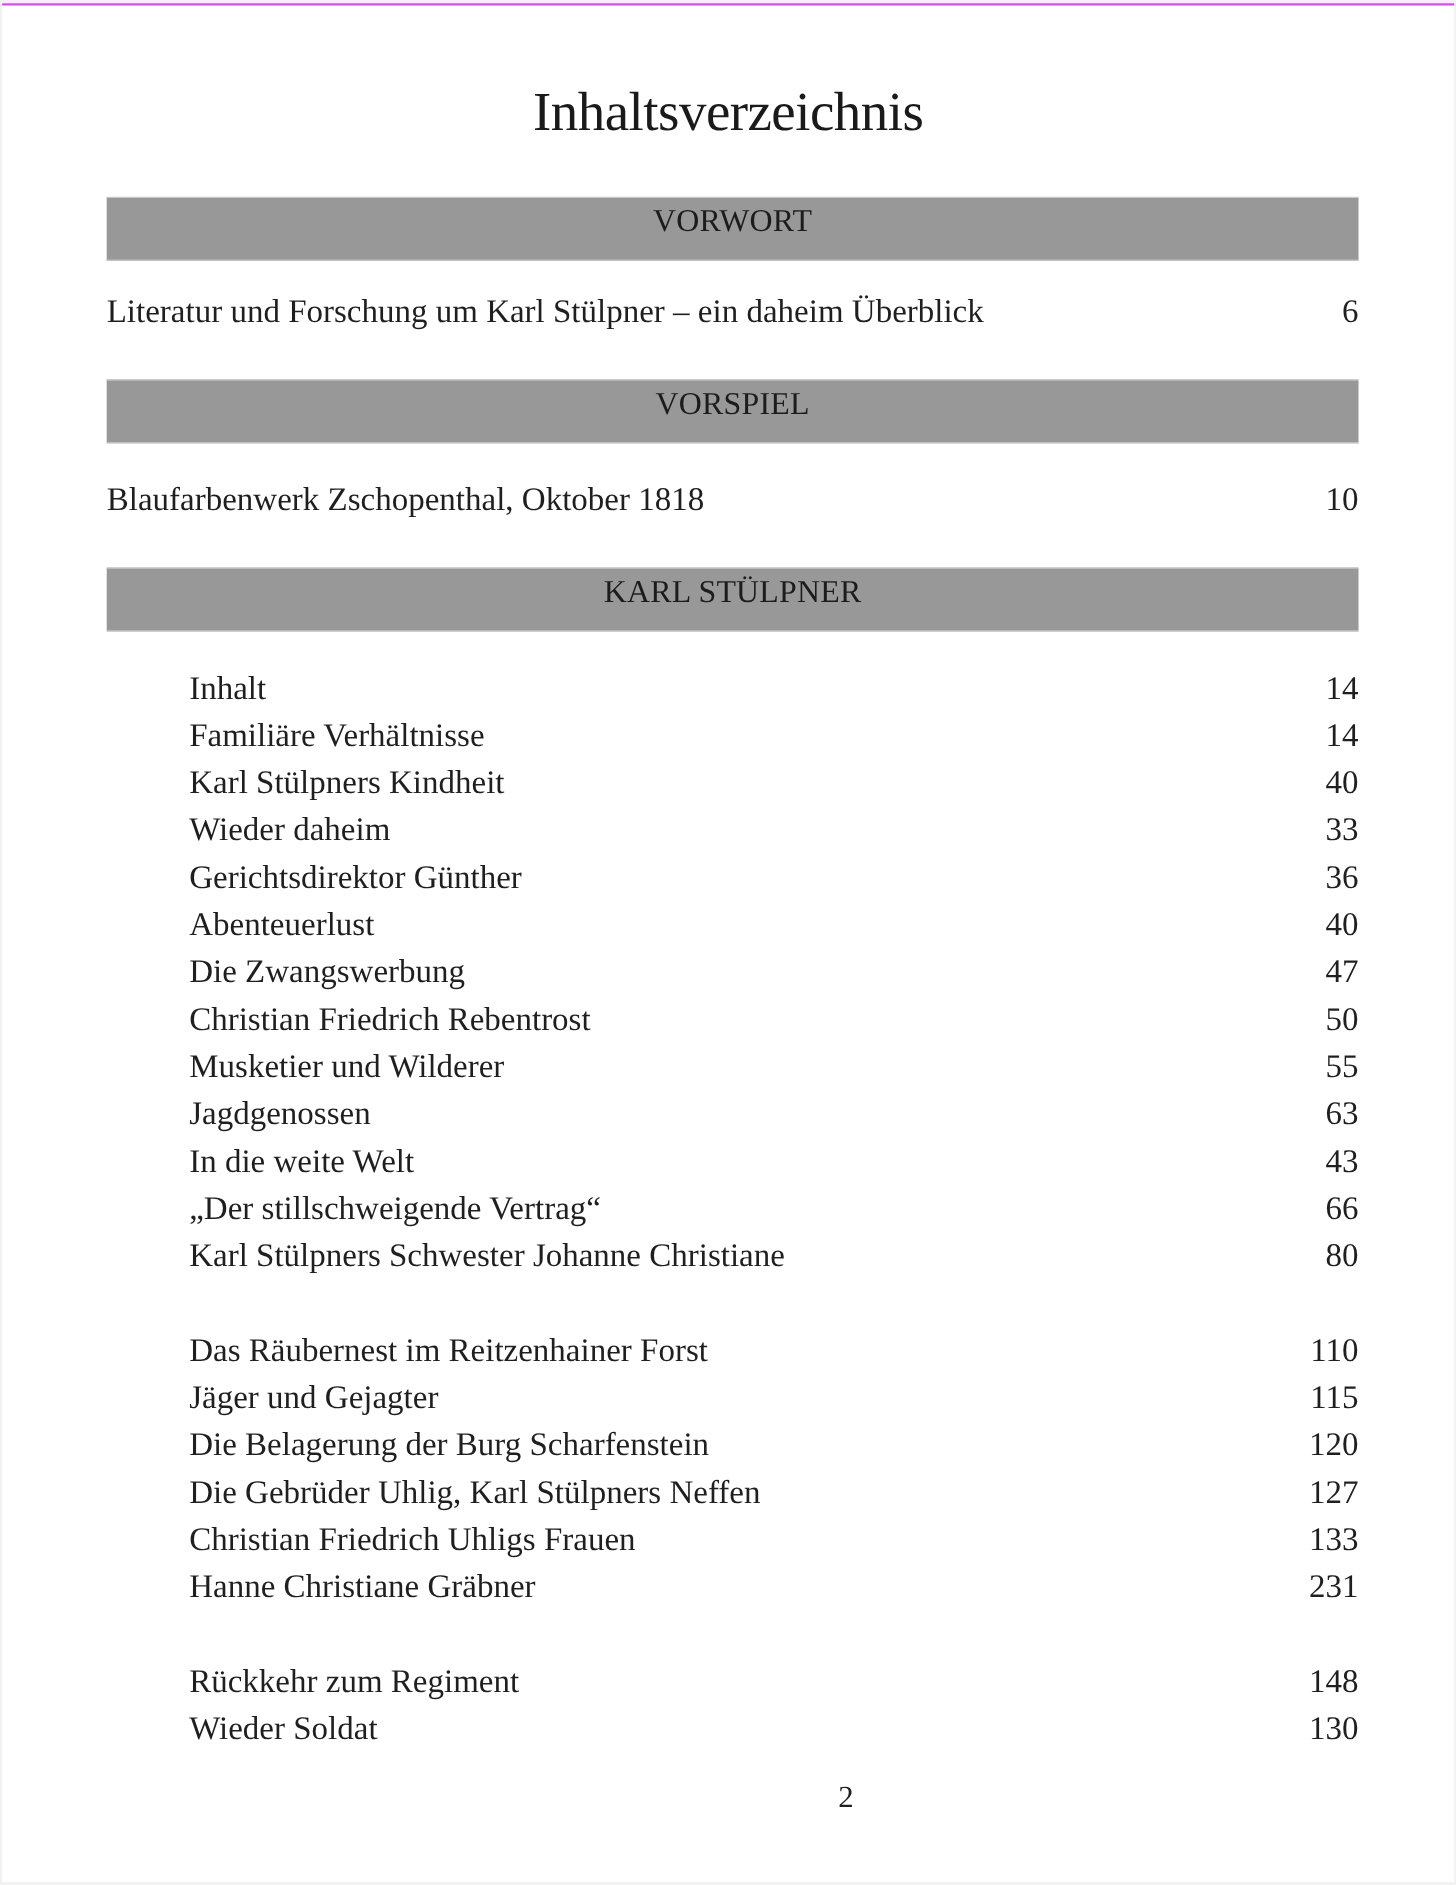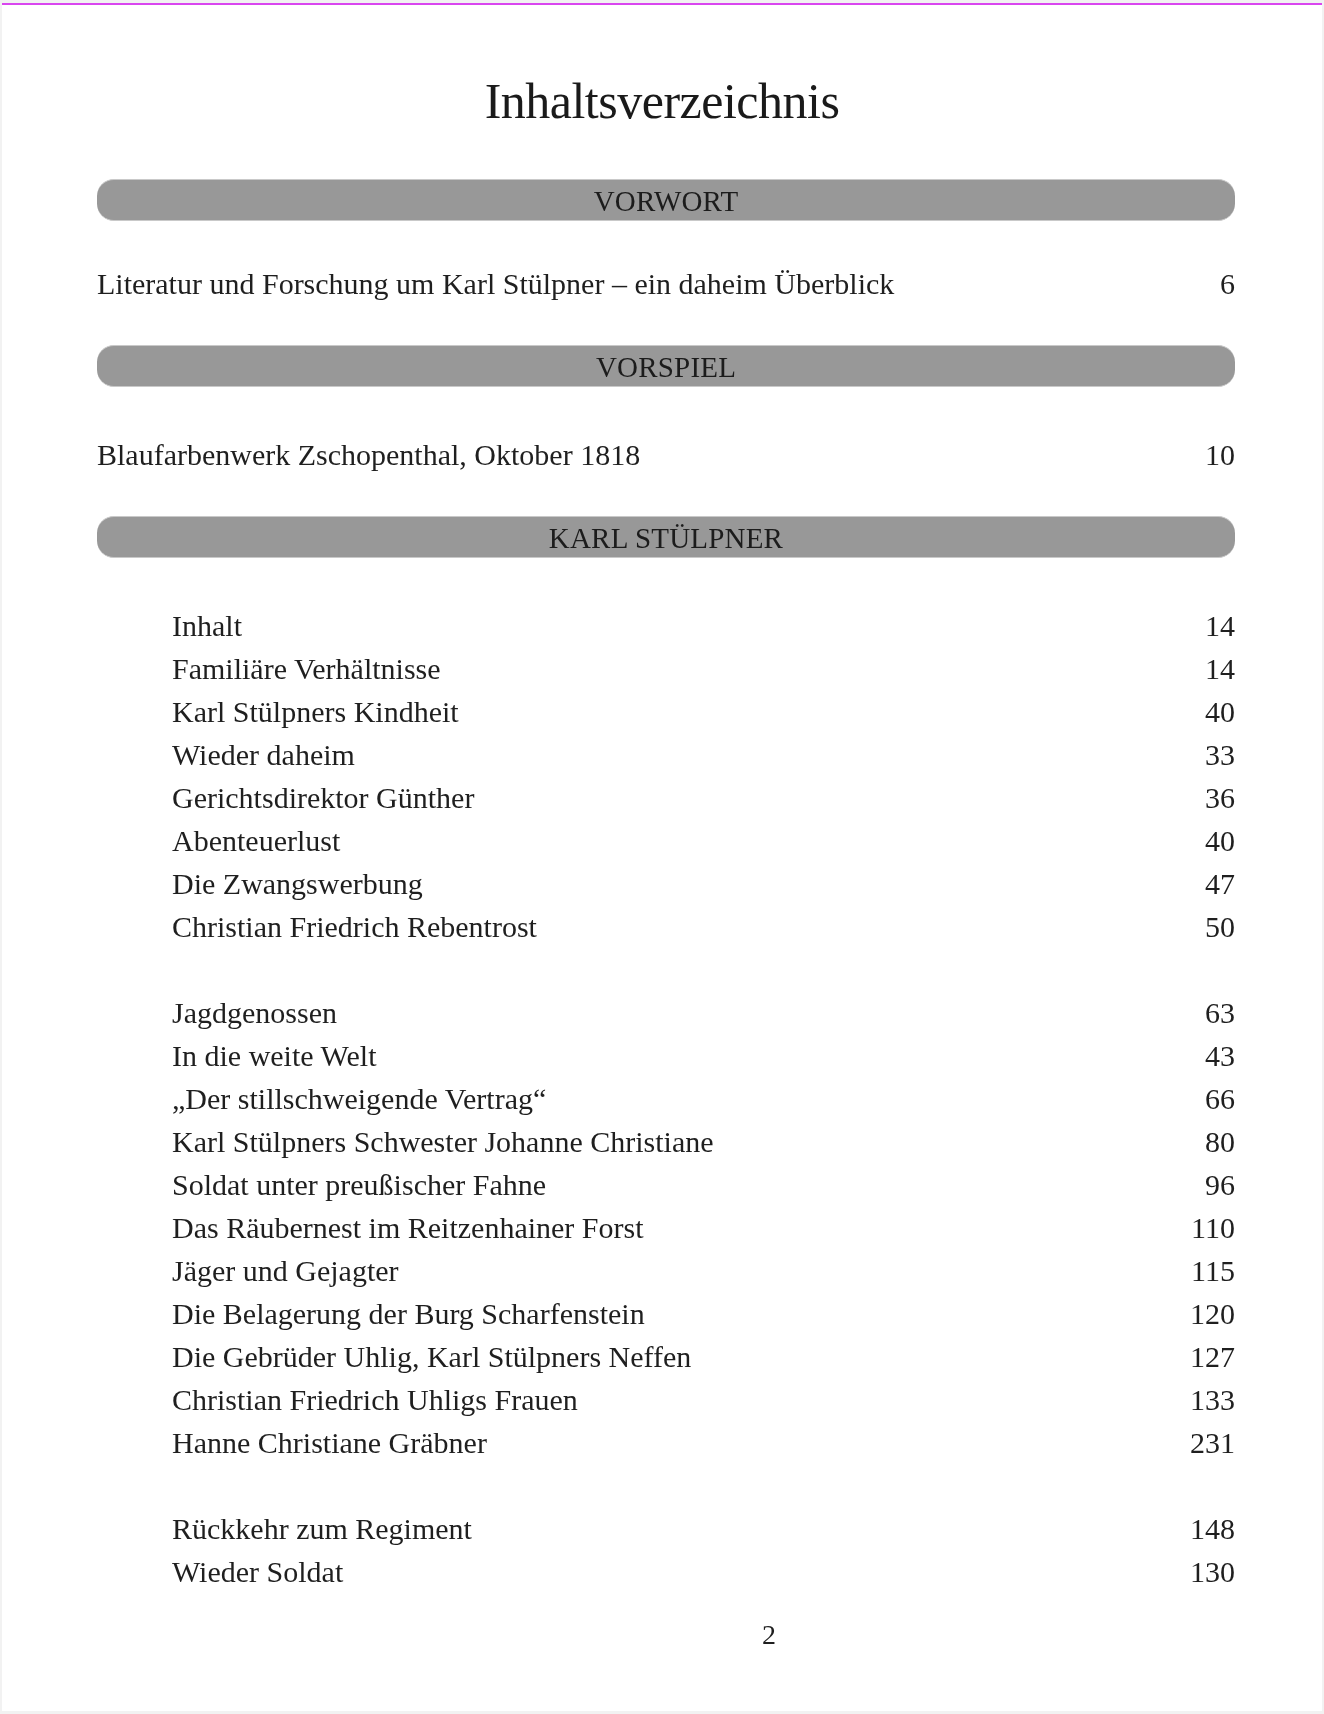--- a/index.html
+++ b/index.html
@@ -32,31 +32,30 @@
       text-align: center;
       font-size: 50px;
       line-height: 60px;
       letter-spacing: -0.5px;
       color: #1a1a1a;
     }
     .band {
       position: absolute;
       left: 95px;
       width: 1138px;
-      height: 42px;
+      height: 58px;
       background: #989898;
       border-top: 1px solid #c9c9c9;
       border-bottom: 1px solid #c9c9c9;
       box-sizing: border-box;
       text-align: center;
       font-size: 29px;
       line-height: 42px;
       color: #1c1c1c;
       letter-spacing: 0.2px;
-      border-radius: 17px;
     }
     .row {
       position: absolute;
       left: 95px;
       width: 1138px;
       height: 40px;
       font-size: 30px;
       line-height: 40px;
     }
     .row .label {
@@ -131,39 +130,39 @@
     <span class="pg">40</span>
   </div>
   <div class="row sub" style="top:859px">
     <span class="label">Die Zwangswerbung</span>
     <span class="pg">47</span>
   </div>
   <div class="row sub" style="top:902px">
     <span class="label">Christian Friedrich Rebentrost</span>
     <span class="pg">50</span>
   </div>
+  <div class="row sub" style="top:945px">
+    <span class="label">Musketier und Wilderer</span>
+    <span class="pg">55</span>
+  </div>
   <div class="row sub" style="top:988px">
     <span class="label">Jagdgenossen</span>
     <span class="pg">63</span>
   </div>
   <div class="row sub" style="top:1031px">
     <span class="label">In die weite Welt</span>
     <span class="pg">43</span>
   </div>
   <div class="row sub" style="top:1074px">
     <span class="label">„Der stillschweigende Vertrag“</span>
     <span class="pg">66</span>
   </div>
   <div class="row sub" style="top:1117px">
     <span class="label">Karl Stülpners Schwester Johanne Christiane</span>
     <span class="pg">80</span>
-  </div>
-  <div class="row sub" style="top:1160px">
-    <span class="label">Soldat unter preußischer Fahne</span>
-    <span class="pg">96</span>
   </div>
   <div class="row sub" style="top:1203px">
     <span class="label">Das Räubernest im Reitzenhainer Forst</span>
     <span class="pg">110</span>
   </div>
   <div class="row sub" style="top:1246px">
     <span class="label">Jäger und Gejagter</span>
     <span class="pg">115</span>
   </div>
   <div class="row sub" style="top:1289px">

